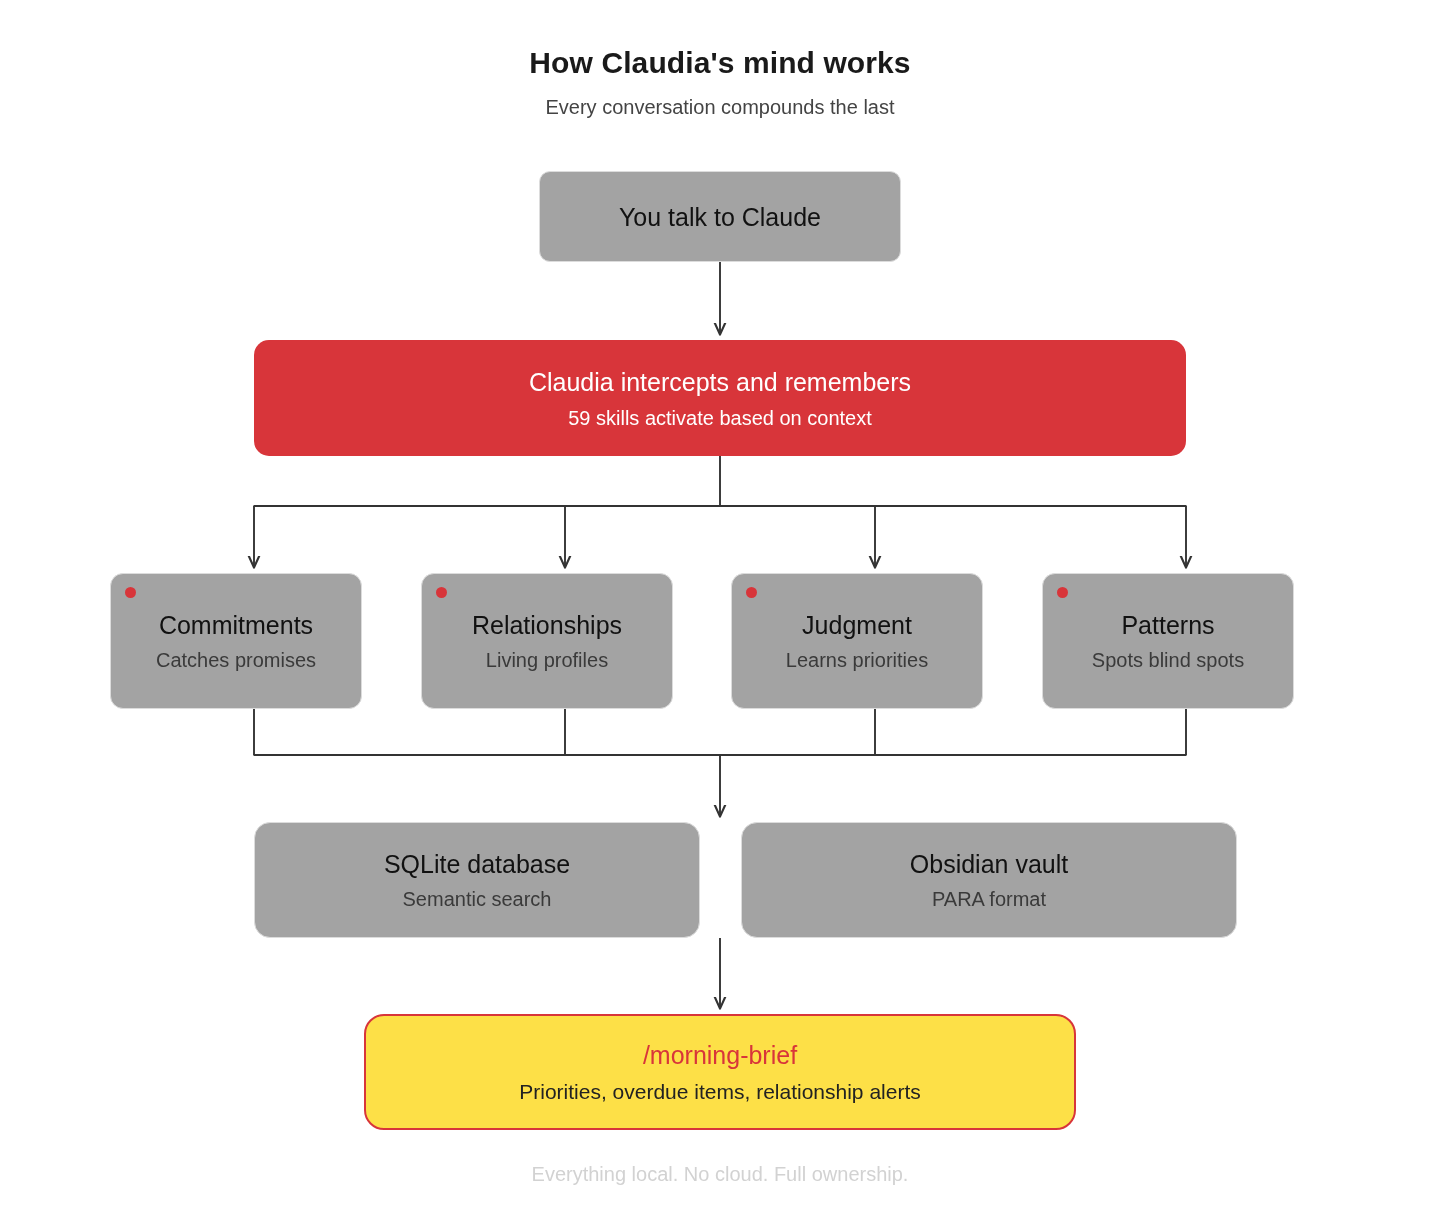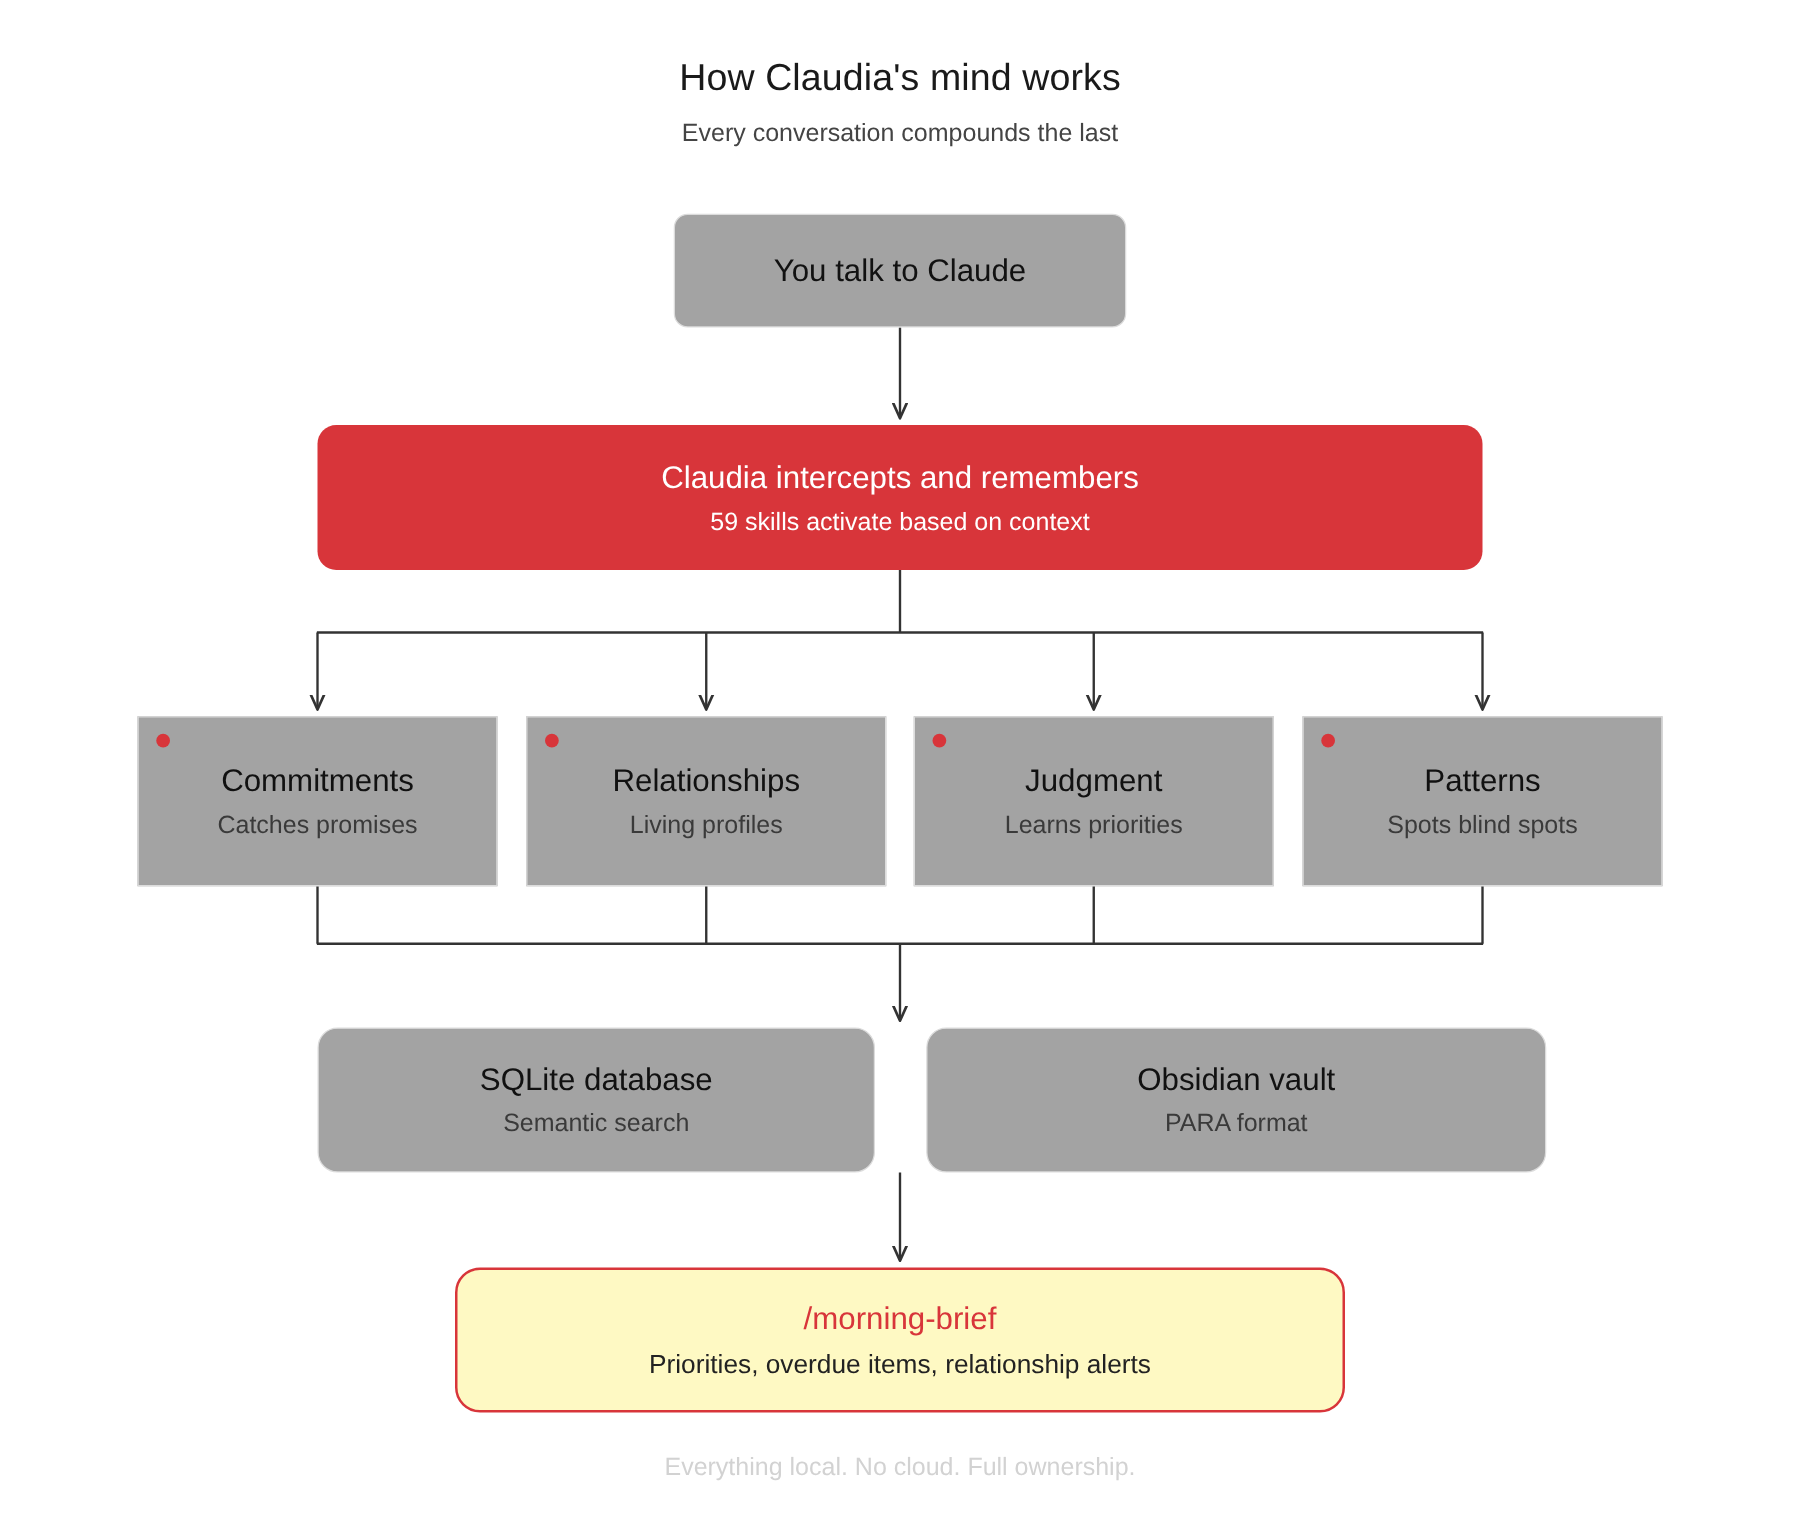--- a/index.html
+++ b/index.html
@@ -31,21 +31,21 @@
     width: 1440px;
     height: 1228px;
     pointer-events: none;
   }
   .title {
     position: absolute;
     left: 0; top: 46px;
     width: 1440px;
     text-align: center;
     font-size: 30px;
-    font-weight: 400;
+    font-weight: 700;
     color: #1a1a1a;
     letter-spacing: 0.1px;
   }
   .subtitle {
     position: absolute;
     left: 0; top: 96px;
     width: 1440px;
     text-align: center;
     font-size: 20px;
     font-weight: 400;
@@ -106,23 +106,23 @@
   }
   #node-claudia .node-sub {
     font-size: 20px;
     color: #ffffff;
     margin-top: 9px;
   }
 
   
   .pillar {
     top: 573px;
-    width: 288px;
+    width: 252px;
     height: 136px;
-    border-radius: 0;
+    border-radius: 13px;
   }
   .pillar .node-title { font-size: 25px; }
   .pillar .node-sub { font-size: 20px; margin-top: 8px; }
   .dot {
     position: absolute;
     left: 14px;
     top: 13px;
     width: 11px;
     height: 11px;
     border-radius: 50%;
@@ -143,21 +143,21 @@
   .store .node-sub { font-size: 20px; margin-top: 8px; }
   #store-0 { left: 254px; width: 446px; }
   #store-1 { left: 741px; width: 496px; }
 
   
   #node-output {
     left: 364px;
     top: 1014px;
     width: 712px;
     height: 116px;
-    background: #fef9c3;
+    background: #fde047;
     border: 2.5px solid #d8353a;
     border-radius: 20px;
   }
   #node-output .node-title {
     font-size: 25px;
     color: #d8353a;
   }
   #node-output .node-sub {
     font-size: 21px;
     color: #222222;

